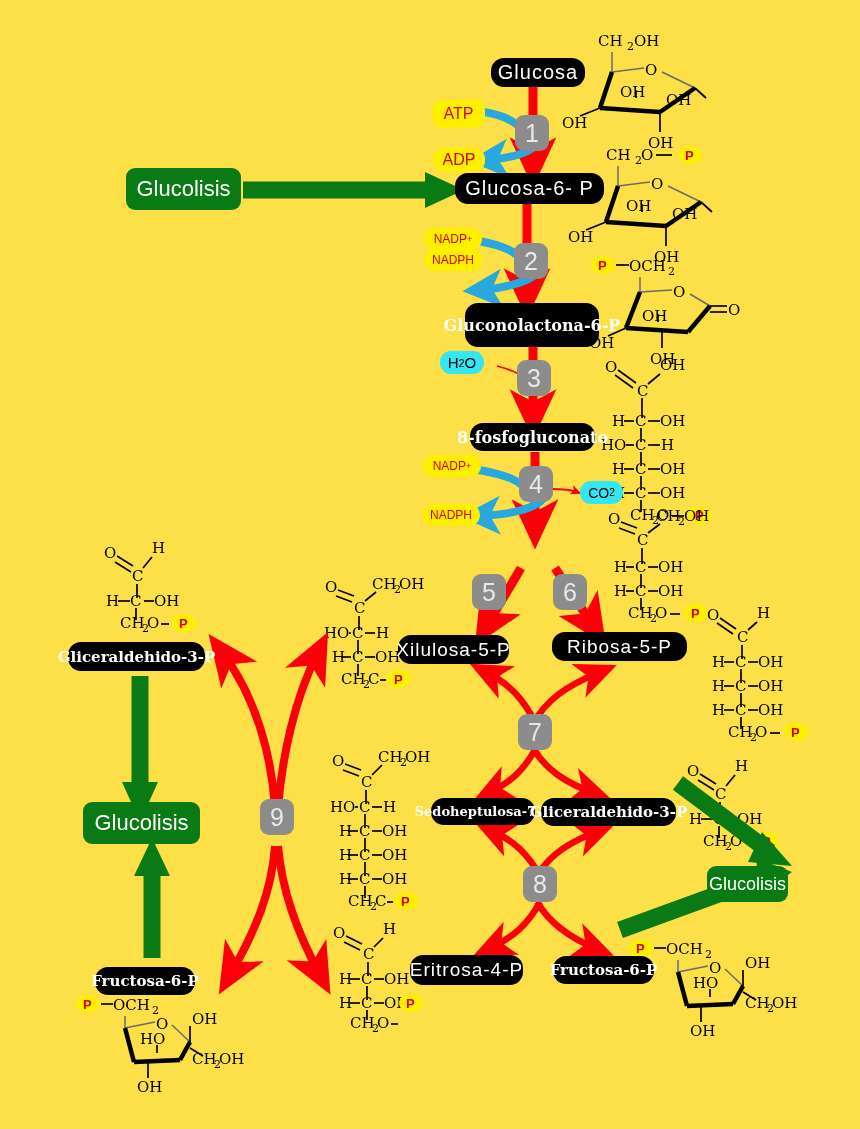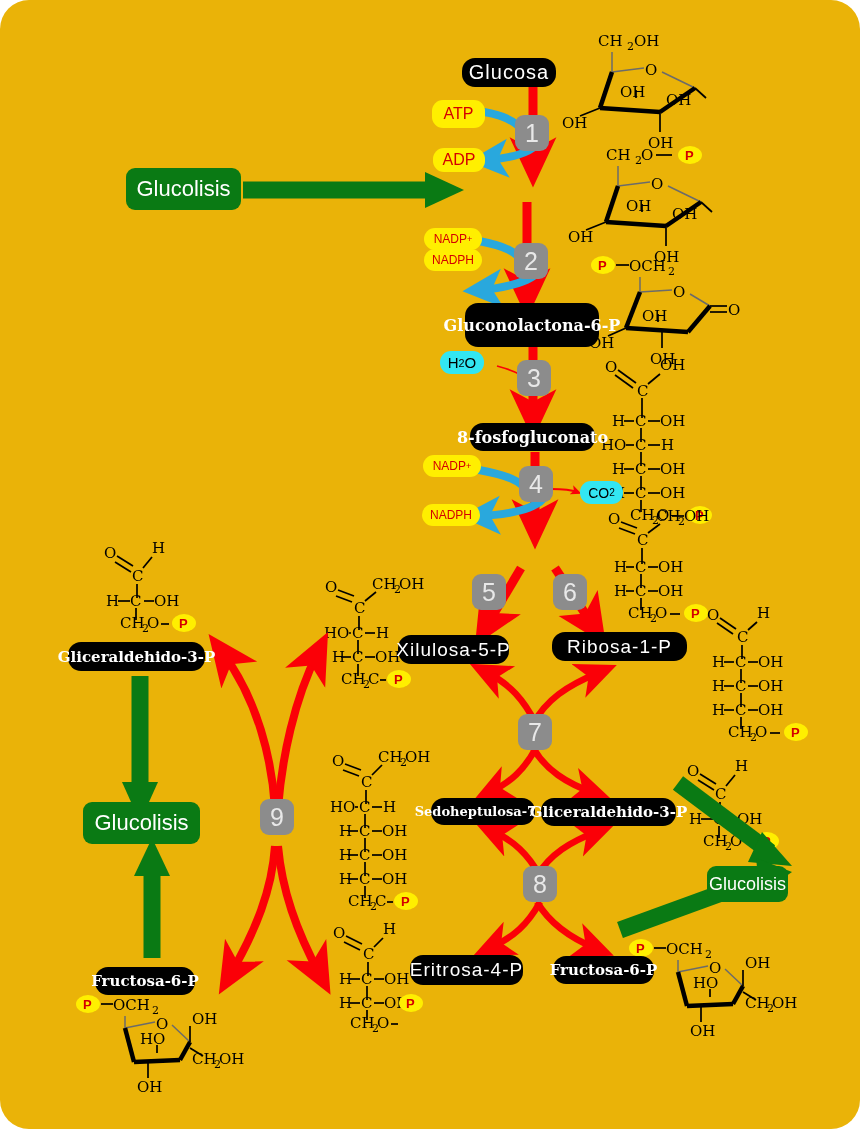--- a/index.html
+++ b/index.html
@@ -1,22 +1,21 @@
 <!DOCTYPE html>
 <html><head>
 <meta charset="utf-8">
 <style>
   html,body{margin:0;padding:0;background:#fff;}
   #canvas{
     position:relative;
     width:860px;height:1129px;
-    background:#eab308;
+    background:#fde047;
     overflow:hidden;
     font-family:"Liberation Sans", sans-serif;
-    border-radius:29px;
   }
 
   
   .pill{
     position:absolute;
     background:#000;
     color:#fff;
     border-radius:13px;
     display:flex;align-items:center;justify-content:center;
     white-space:nowrap;
@@ -527,40 +526,43 @@
       <path d="M134,876 L152,838 L170,876 Z" fill="#0a7a14"></path>
 
       <path d="M678,783 L770,852" stroke="#0a7a14" stroke-width="17" fill="none"></path>
       <path d="M762,832 L792,866 L748,862 Z" fill="#0a7a14"></path>
 
       <path d="M620,930 L768,876" stroke="#0a7a14" stroke-width="17" fill="none"></path>
       <path d="M756,858 L792,872 L760,894 Z" fill="#0a7a14"></path>
     </g>
   </svg>
 
-  <div class="pill sans" style="left:462px;top:58px;width:94px;height:29px;font-size:20px;">
+  <div class="pill sans" style="left:491px;top:58px;width:94px;height:29px;font-size:20px;">
     <span>Glucosa</span>
   </div>
 
+  <div class="pill sans" style="left:455px;top:173px;width:149px;height:31px;font-size:20px;">
+    <span>Glucosa-6- P</span>
+  </div>
 
   <div class="pill serif" style="left:465px;top:303px;width:134px;height:44px;font-size:16px;">
     <span>Gluconolactona-6-P</span>
   </div>
 
   <div class="pill serif" style="left:470px;top:423px;width:125px;height:28px;font-size:16px;">
     <span>8-fosfogluconato</span>
   </div>
 
 
   <div class="pill sans" style="left:398px;top:635px;width:111px;height:29px;font-size:19px;">
     <span>Xilulosa-5-P</span>
   </div>
 
   <div class="pill sans" style="left:552px;top:632px;width:135px;height:29px;font-size:19px;">
-    <span>Ribosa-1-P</span>
+    <span>Ribosa-5-P</span>
   </div>
 
   <div class="pill serif" style="left:431px;top:798px;width:104px;height:27px;font-size:13px;">
     <span>Sedoheptulosa-7-P</span>
   </div>
 
   <div class="pill serif" style="left:541px;top:798px;width:135px;height:28px;font-size:15px;">
     <span>Gliceraldehido-3-P</span>
   </div>
 

